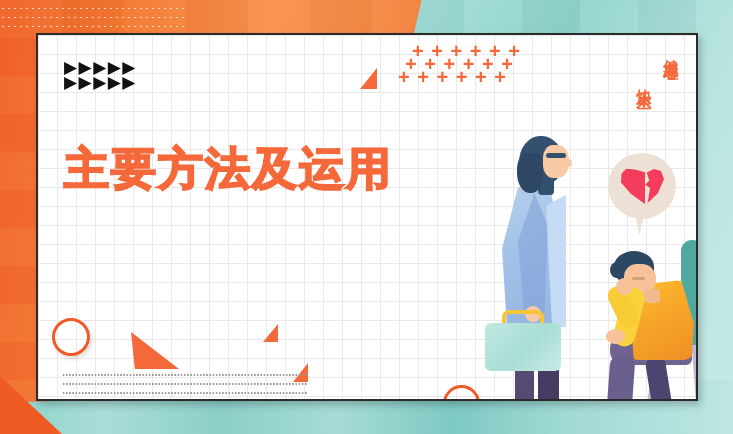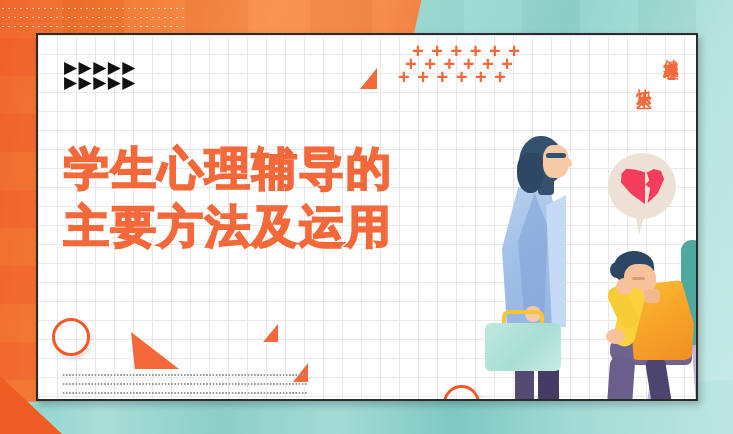--- a/index.html
+++ b/index.html
@@ -231,21 +231,20 @@
       <div class="dotline"></div>
       <div class="dotline"></div>
     </div>
 
     <div class="slogan">
       <div class="slogan-col">健康心理</div>
       <div class="slogan-col slogan-col-2">快乐人生</div>
     </div>
 
     <div class="title">
-      <div class="title-line">学生心理辅导的</div>
       <div class="title-line">主要方法及运用</div>
     </div>
 
     <div class="illus">
 
       <div class="chair-back"></div>
 
       <div class="chair-seat"></div>
       <div class="chair-seat-lip"></div>
       <div class="chair-legA"></div>

